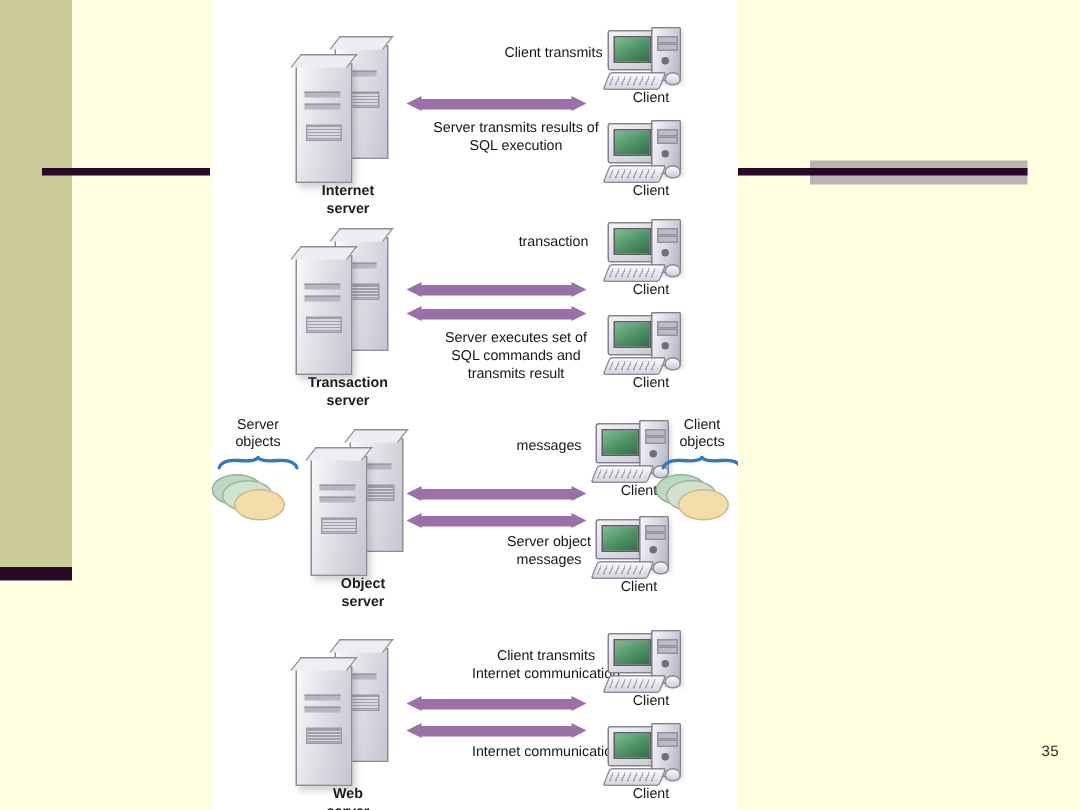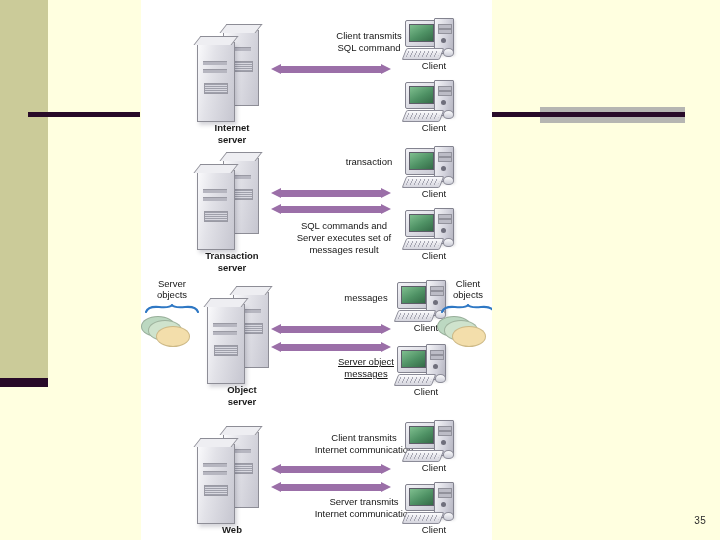--- a/index.html
+++ b/index.html
@@ -61,21 +61,21 @@
     left: 540px;
     top: 107px;
     width: 145px;
     height: 16px;
     background: #a9a9a9;
     opacity: .85;
   }
   .slide-number {
     position: absolute;
     right: 14px;
-    bottom: 14px;
+    bottom: 33px;
     font-size: 10px;
     color: #2b2b2b;
     letter-spacing: .3px;
   }
 
   
   .figure {
     position: absolute;
     left: 141px;
     top: 0px;
@@ -339,29 +339,32 @@
           <div class="vent" style="top:40px;"></div>
         </div>
         <div class="server-label">
           <div>Internet</div>
           <div class="thin">server</div>
         </div>
       </div>
 
       <div class="caption" style="left:143px; top:14px;">
         <div>Client transmits</div>
-        <div>SQL command</div>
       </div>
 
       <div class="arrow" style="left:130px; top:48px; width:120px;">
         <div class="head-l"></div>
         <div class="shaft"></div>
         <div class="head-r"></div>
       </div>
 
+      <div class="caption" style="left:105px; top:64px; width:196px;">
+        <div>Server transmits results of</div>
+        <div>SQL execution</div>
+      </div>
 
       <div class="client" style="left:262px; top:2px;">
         <div class="monitor">
           <div class="glass"></div>
         </div>
         <div class="cpu">
           <div class="bay" style="top:5px;"></div>
           <div class="bay" style="top:10px;"></div>
           <div class="btn" style="top:19px;"></div>
         </div>
@@ -419,23 +422,23 @@
         <div class="head-r"></div>
       </div>
 
       <div class="arrow" style="left:130px; top:58px; width:120px;">
         <div class="head-l"></div>
         <div class="shaft"></div>
         <div class="head-r"></div>
       </div>
 
       <div class="caption" style="left:118px; top:74px; width:170px;">
+        <div>Server executes set of</div>
         <div>SQL commands and</div>
-        <div>Server executes set of</div>
-        <div>messages result</div>
+        <div>transmits result</div>
       </div>
 
       <div class="client" style="left:262px; top:0px;">
         <div class="monitor">
           <div class="glass"></div>
         </div>
         <div class="cpu">
           <div class="bay" style="top:5px;"></div>
           <div class="bay" style="top:10px;"></div>
           <div class="btn" style="top:19px;"></div>
@@ -506,21 +509,21 @@
         <div class="shaft"></div>
         <div class="head-r"></div>
       </div>
 
       <div class="arrow" style="left:130px; top:66px; width:120px;">
         <div class="head-l"></div>
         <div class="shaft"></div>
         <div class="head-r"></div>
       </div>
 
-      <div class="caption" style="left:140px; top:80px;text-decoration:underline;">
+      <div class="caption" style="left:140px; top:80px;">
         <div>Server object</div>
         <div>messages</div>
       </div>
 
       <div class="client" style="left:254px; top:4px;">
         <div class="monitor">
           <div class="glass"></div>
         </div>
         <div class="cpu">
           <div class="bay" style="top:5px;"></div>
@@ -595,21 +598,20 @@
         <div class="head-r"></div>
       </div>
 
       <div class="arrow" style="left:130px; top:64px; width:120px;">
         <div class="head-l"></div>
         <div class="shaft"></div>
         <div class="head-r"></div>
       </div>
 
       <div class="caption" style="left:128px; top:78px; width:190px;">
-        <div>Server transmits</div>
         <div>Internet communication</div>
       </div>
 
       <div class="client" style="left:262px; top:2px;">
         <div class="monitor">
           <div class="glass"></div>
         </div>
         <div class="cpu">
           <div class="bay" style="top:5px;"></div>
           <div class="bay" style="top:10px;"></div>

